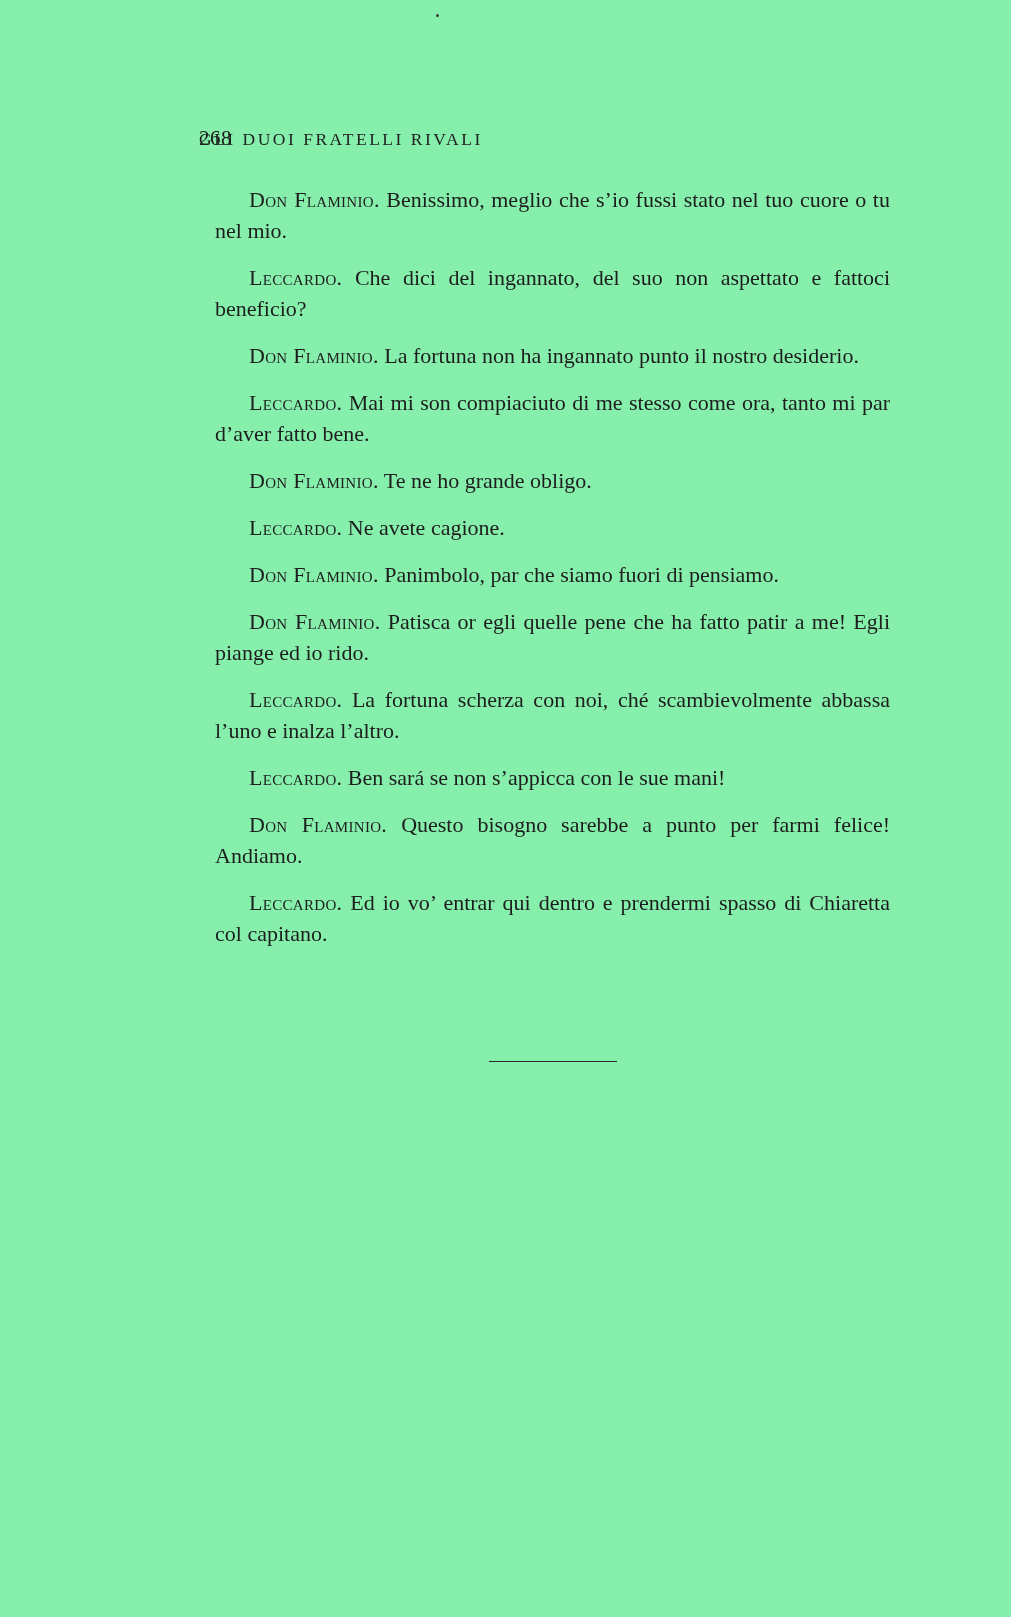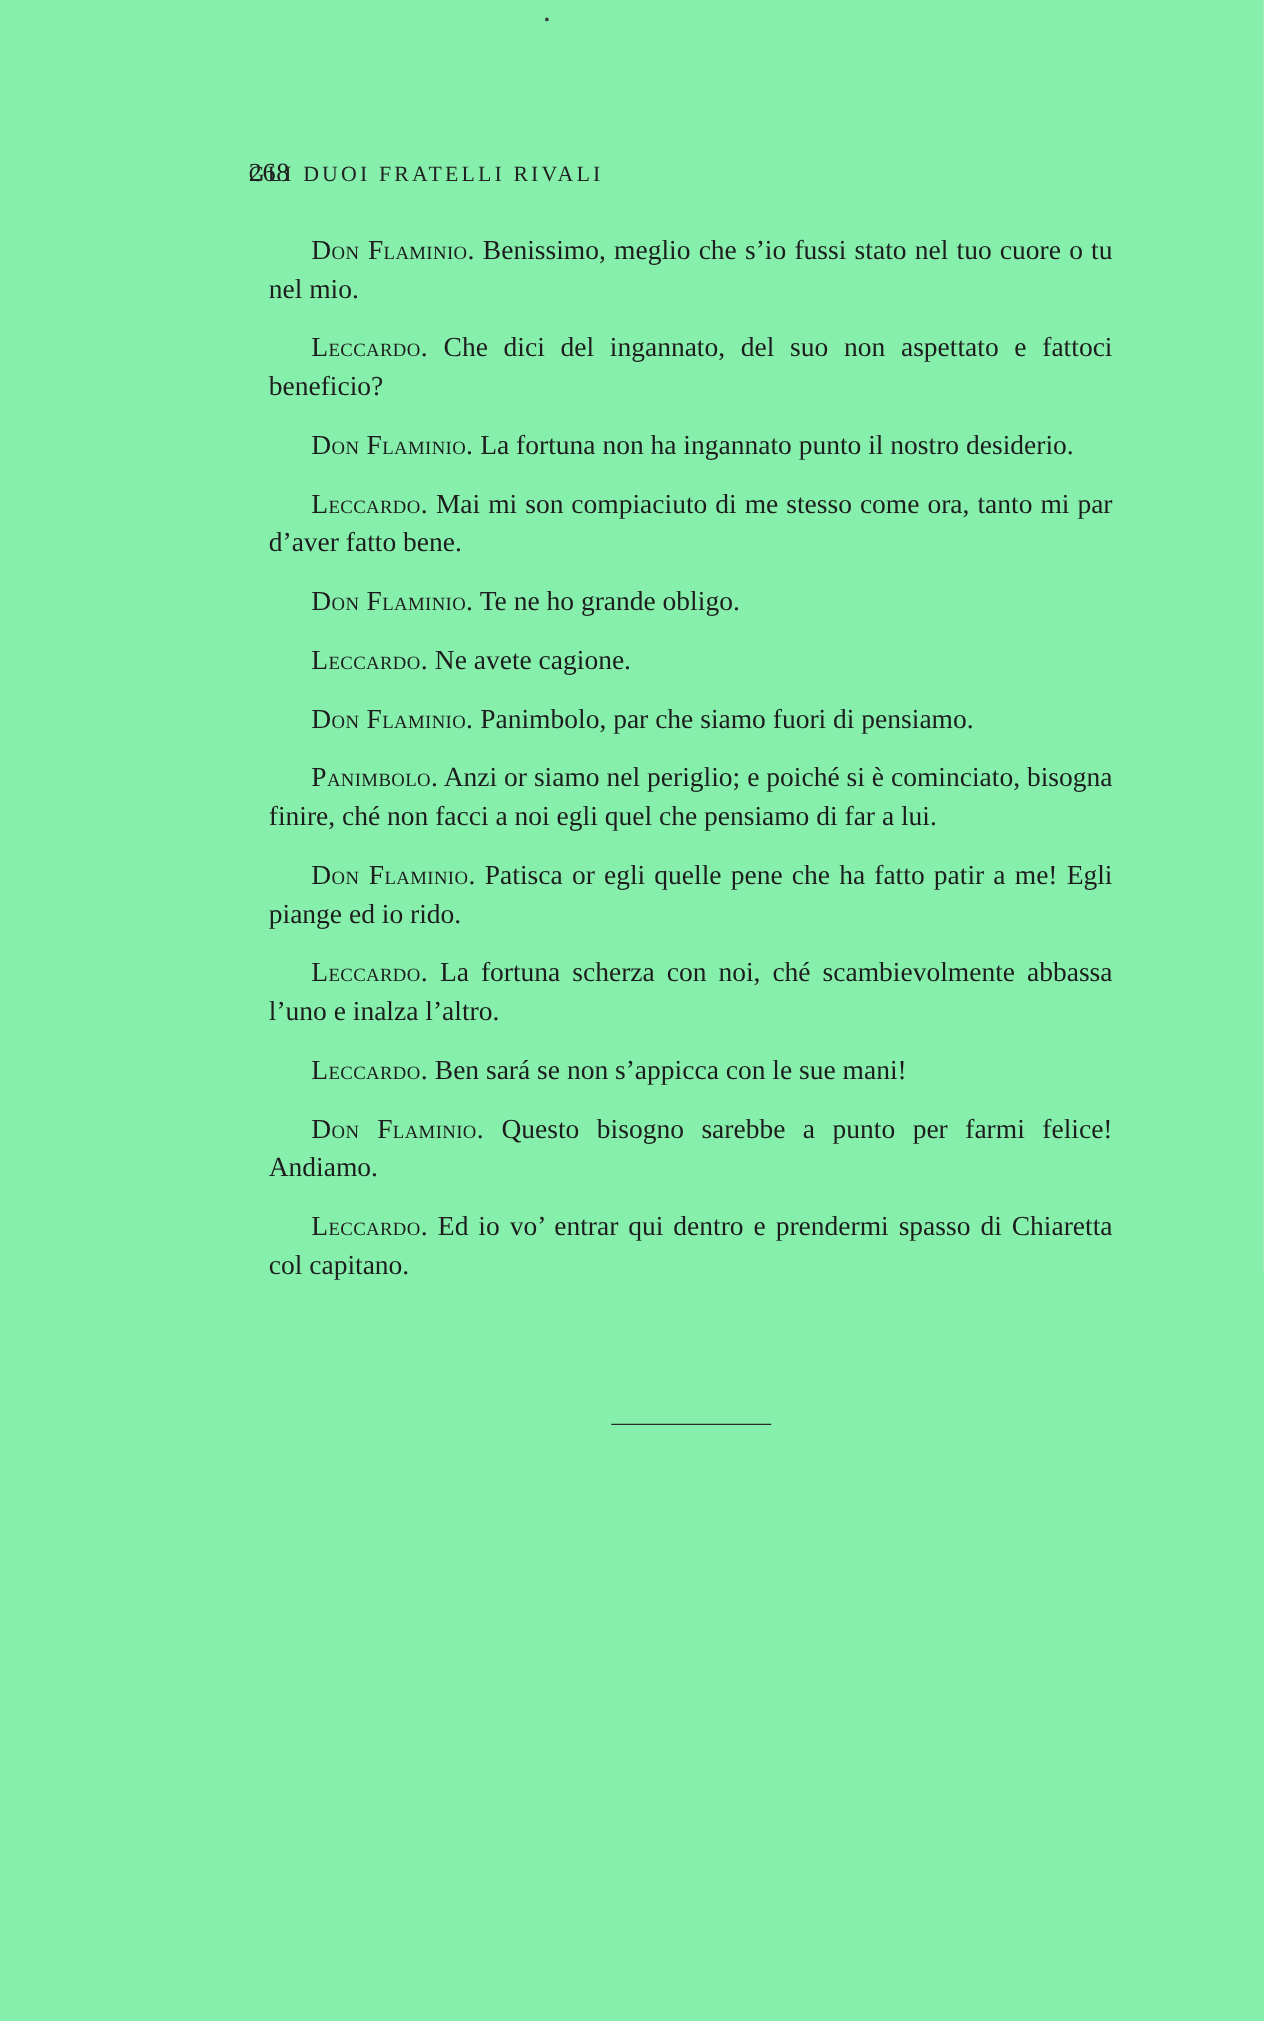--- a/index.html
+++ b/index.html
@@ -88,21 +88,20 @@
     </div>
 
     <div class="dialogue">
       <p><span class="speaker">Don Flaminio.</span> <span>Benissimo, meglio che s’io fussi stato nel tuo cuore o tu nel mio.</span></p>
       <p><span class="speaker">Leccardo.</span> <span>Che dici del ingannato, del suo non aspettato e fattoci beneficio?</span></p>
       <p><span class="speaker">Don Flaminio.</span> <span>La fortuna non ha ingannato punto il nostro desiderio.</span></p>
       <p><span class="speaker">Leccardo.</span> <span>Mai mi son compiaciuto di me stesso come ora, tanto mi par d’aver fatto bene.</span></p>
       <p><span class="speaker">Don Flaminio.</span> <span>Te ne ho grande obligo.</span></p>
       <p><span class="speaker">Leccardo.</span> <span>Ne avete cagione.</span></p>
       <p><span class="speaker">Don Flaminio.</span> <span>Panimbolo, par che siamo fuori di pensiamo.</span></p>
-      <p><span class="speaker">Panimbolo.</span> <span>Anzi or siamo nel periglio; e poiché si è cominciato, bisogna finire, ché non facci a noi egli quel che pensiamo di far a lui.</span></p>
       <p><span class="speaker">Don Flaminio.</span> <span>Patisca or egli quelle pene che ha fatto patir a me! Egli piange ed io rido.</span></p>
       <p><span class="speaker">Leccardo.</span> <span>La fortuna scherza con noi, ché scambievolmente abbassa l’uno e inalza l’altro.</span></p>
       <p><span class="speaker">Leccardo.</span> <span>Ben sará se non s’appicca con le sue mani!</span></p>
       <p><span class="speaker">Don Flaminio.</span> <span>Questo bisogno sarebbe a punto per farmi felice! Andiamo.</span></p>
       <p><span class="speaker">Leccardo.</span> <span>Ed io vo’ entrar qui dentro e prendermi spasso di Chiaretta col capitano.</span></p>
     </div>
 
     <div class="section-divider"></div>
 
   </div>

